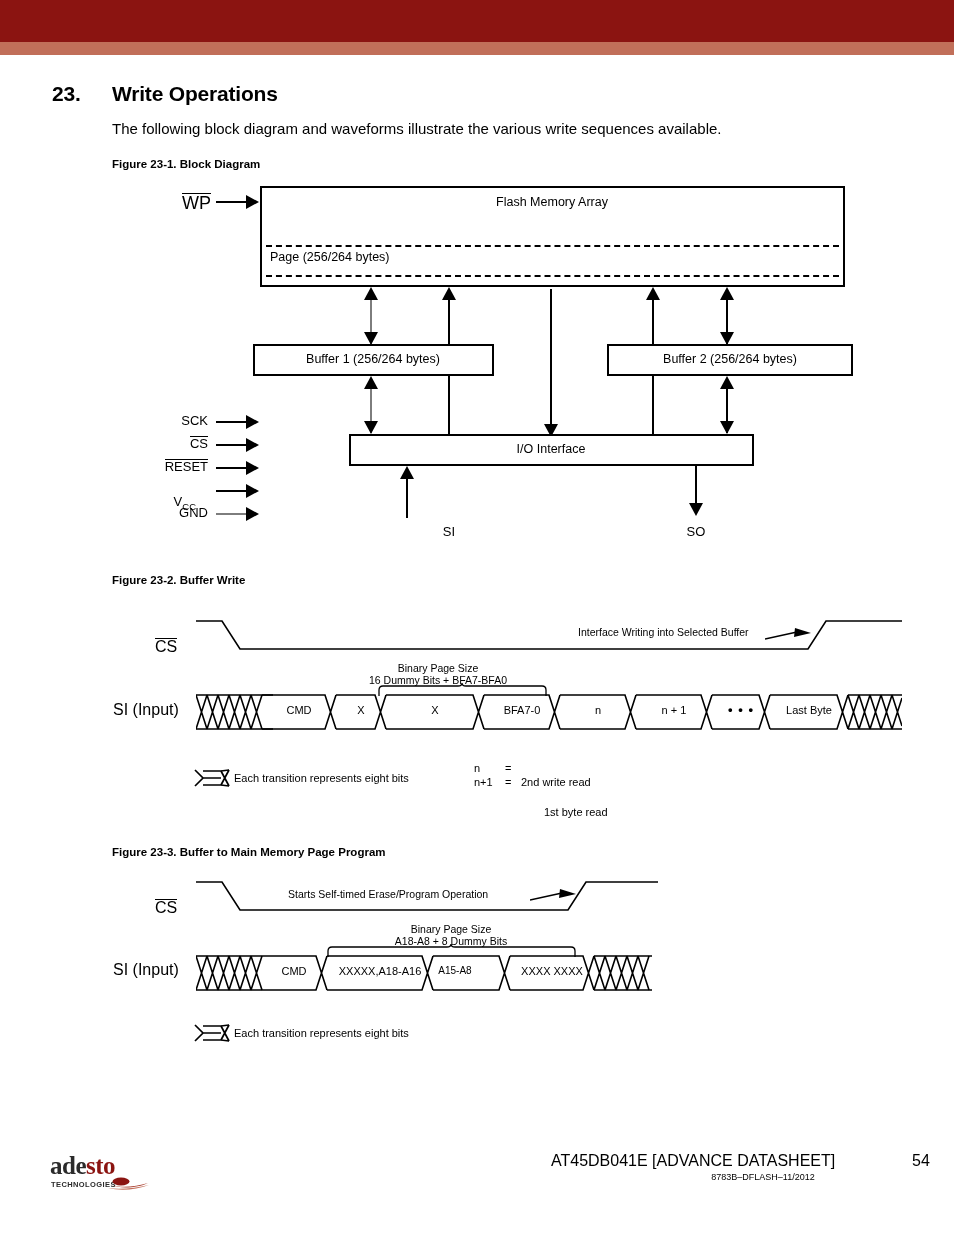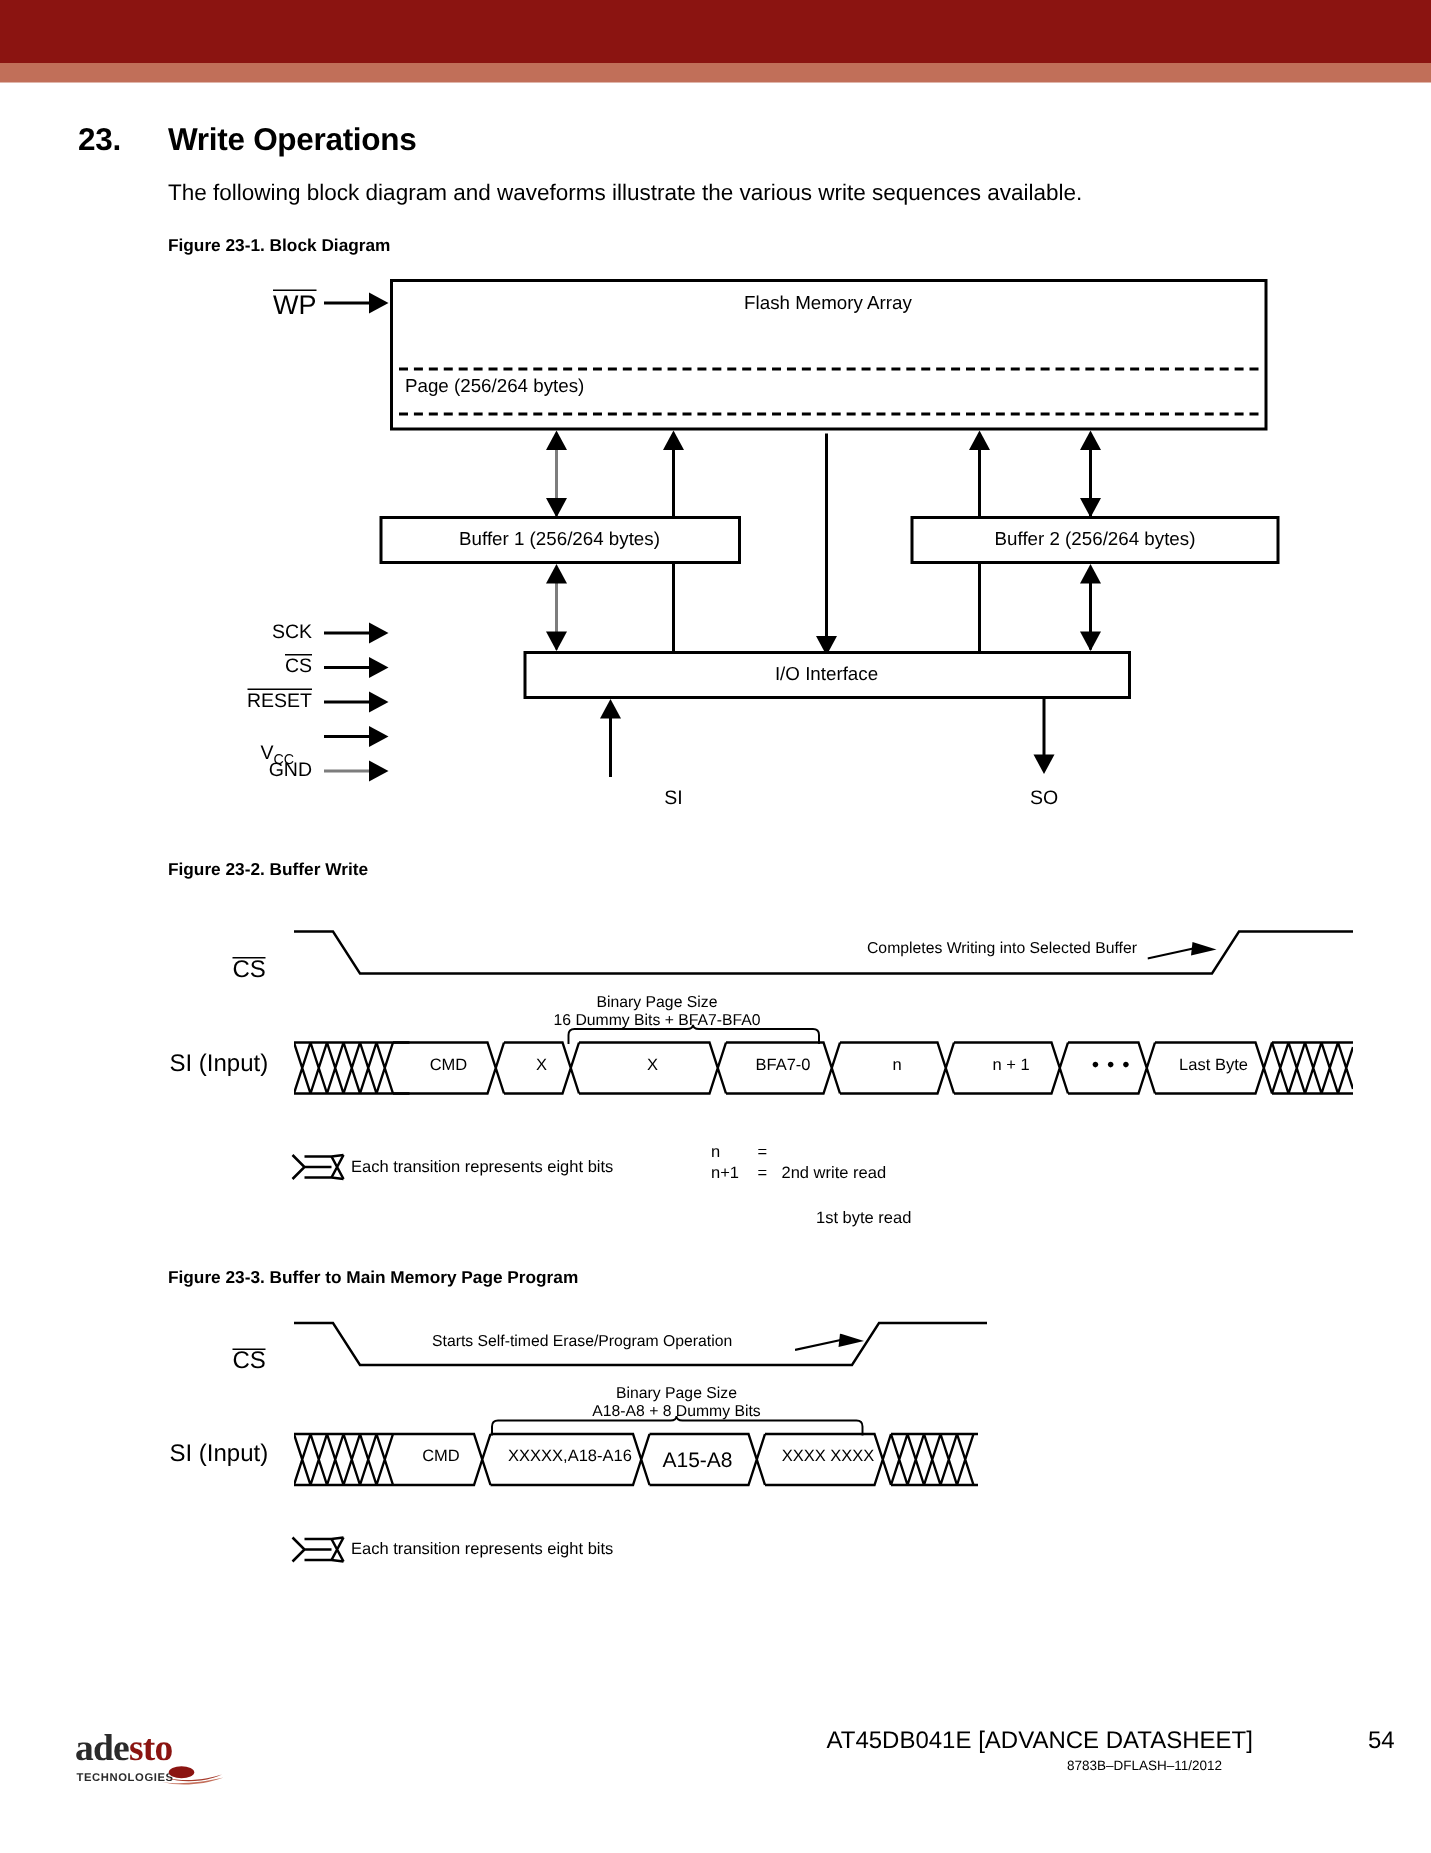--- a/index.html
+++ b/index.html
@@ -143,21 +143,21 @@
 <div class="ar-r" style="left:246px;top:507px;"></div>
 
 <div class="fig-cap" id="fig2cap">Figure 23-2.  Buffer Write</div>
 
 <div class="sig-name" style="left:155px;top:638px;"><span class="ovl">CS</span></div>
 <div class="sig-name" style="left:113px;top:701px;">SI (Input)</div>
 
 <svg class="wf" style="left:196px;top:618px;" width="706" height="36">
   <path d="M0,3 L26,3 L44,31 L612,31 L630,3 L706,3" fill="none" stroke="#000" stroke-width="1.6"></path>
 </svg>
-<div class="ann" style="left:578px;top:626px;">Completes Writing into Selected Buffer</div>
+<div class="ann" style="left:578px;top:626px;">Interface Writing into Selected Buffer</div>
 <svg class="wf" style="left:765px;top:628px;" width="50" height="16">
   <path d="M0,11 L32,4" stroke="#000" stroke-width="1.5" fill="none"></path>
   <polygon points="30,0 46,5 29,9" fill="#000"></polygon>
 </svg>
 
 <div class="ann-c" style="left:438px;top:662px;transform:translateX(-50%);">Binary Page Size</div>
 <div class="ann-c" style="left:438px;top:674px;transform:translateX(-50%);">16 Dummy Bits + BFA7-BFA0</div>
 <svg class="wf" style="left:378px;top:683px;" width="170" height="14">
   <path d="M1,13 L1,7 Q1,3 5,3 L80,3 Q84,3 84,0 Q84,3 88,3 L164,3 Q168,3 168,7 L168,13" fill="none" stroke="#000" stroke-width="1.3"></path>
 </svg>
@@ -246,21 +246,21 @@
     <path d="M237,3 L248,3 L303,3 L314,37 M237,37 L248,37 L303,37 L314,3"></path>
 
     <path d="M314,3 L325,3 L387,3 L398,37 M314,37 L325,37 L387,37 L398,3"></path>
 
     <path d="M398,3 L456,3 M398,37 L456,37"></path>
     <path d="M398,3 L409,37 M398,37 L409,3 M409,3 L420,37 M409,37 L420,3 M420,3 L431,37 M420,37 L431,3 M431,3 L442,37 M431,37 L442,3 M442,3 L453,37 M442,37 L453,3"></path>
   </g>
 </svg>
 <div class="ann-c" style="left:294px;top:965px;transform:translateX(-50%);font-size:11px;">CMD</div>
 <div class="ann-c" style="left:380px;top:965px;transform:translateX(-50%);font-size:11px;">XXXXX,A18-A16</div>
-<div class="ann-c" style="left:465px;top:965px;transform:translateX(-50%);font-size:14px;">A15-A8</div>
+<div class="ann-c" style="left:455px;top:965px;transform:translateX(-50%);font-size:10px;">A15-A8</div>
 <div class="ann-c" style="left:552px;top:965px;transform:translateX(-50%);font-size:11px;">XXXX XXXX</div>
 
 <svg class="wf" style="left:193px;top:1023px;" width="38" height="20">
   <g stroke="#000" stroke-width="1.7" fill="none">
     <path d="M2,2 L10,10 L2,18 M10,10 L28,10"></path>
     <path d="M10,3 L28,3 L36,2 M10,17 L28,17 L36,18"></path>
     <path d="M28,3 L36,18 M28,17 L36,2"></path>
   </g>
 </svg>
 <div class="legend-txt" style="left:234px;top:1027px;">Each transition represents eight bits</div>

